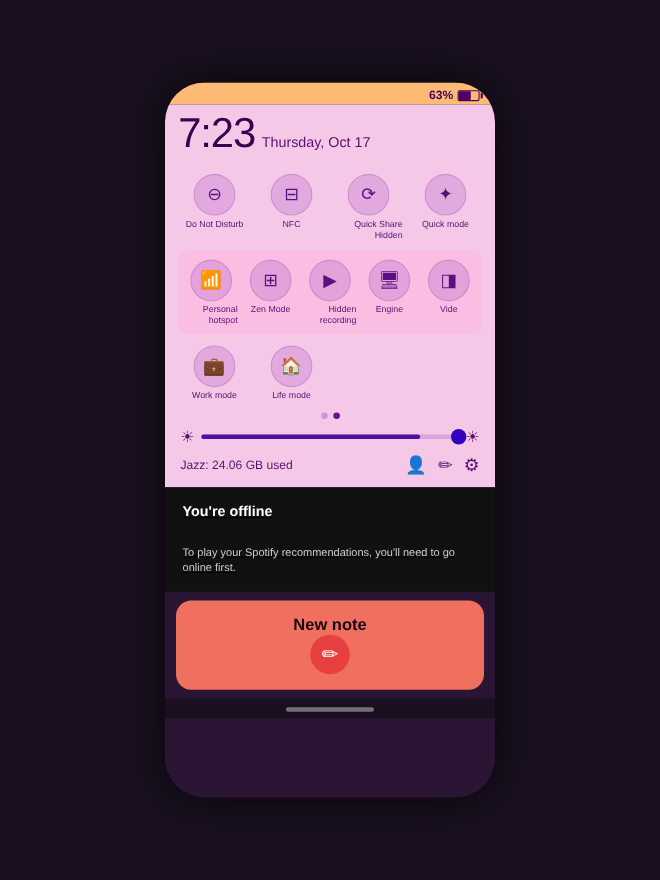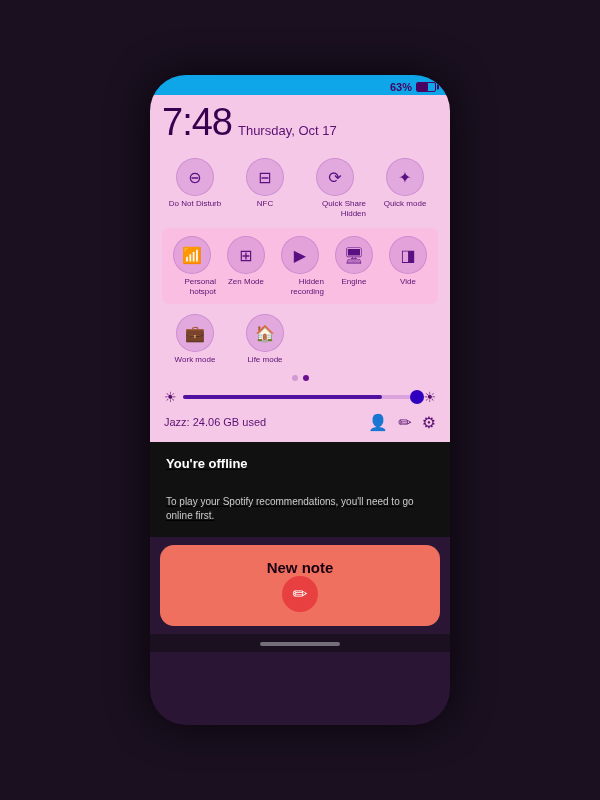--- a/index.html
+++ b/index.html
@@ -25,21 +25,21 @@
       display: flex;
       flex-direction: column;
     }
 
     
     .status-bar {
       display: flex;
       justify-content: flex-end;
       align-items: center;
       padding: 6px 14px 2px 14px;
-      background: #0ea5e9;
+      background: #fdba74;
       font-size: 11px;
       color: #4a0060;
       font-weight: 600;
       gap: 4px;
     }
 
     .battery-icon {
       width: 20px;
       height: 10px;
       border: 1.5px solid #4a0060;
@@ -284,21 +284,21 @@
   <div class="status-bar">
     <span>63%</span>
     <div class="battery-icon">
       <div class="battery-fill"></div>
     </div>
   </div>
 
   <div class="quick-settings">
 
     <div class="time-row">
-      <span class="time-display">7:48</span>
+      <span class="time-display">7:23</span>
       <span class="date-display">Thursday, Oct 17</span>
     </div>
 
     <div class="toggle-grid">
       <div class="toggle-item">
         <div class="toggle-circle">⊖</div>
         <span class="toggle-label">Do Not Disturb</span>
       </div>
       <div class="toggle-item">
         <div class="toggle-circle">⊟</div>

